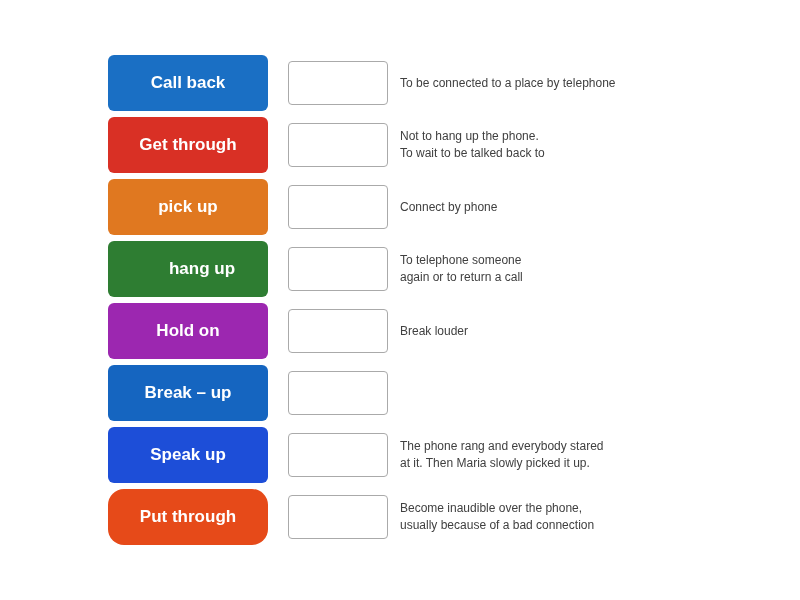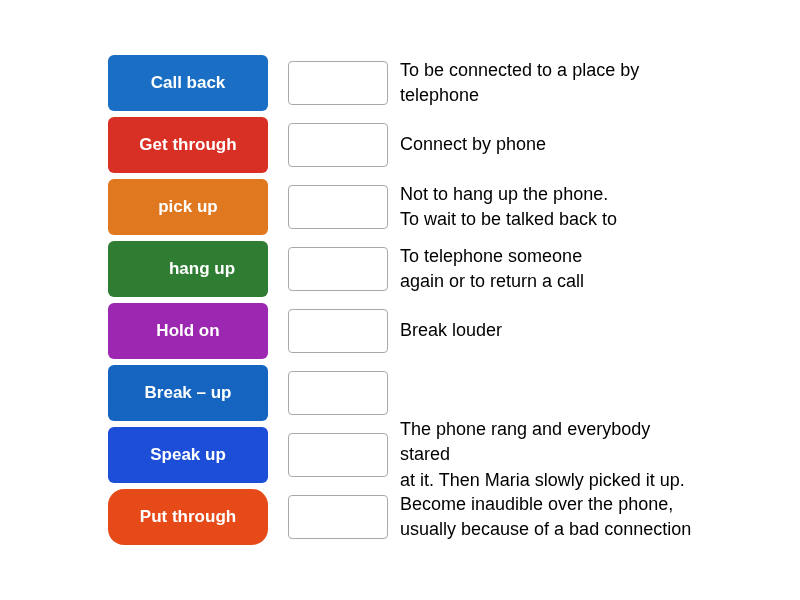--- a/index.html
+++ b/index.html
@@ -68,22 +68,22 @@
     .drop-box {
       width: 100px;
       height: 44px;
       border: 1.5px solid #aaa;
       border-radius: 4px;
       background: #fff;
       flex-shrink: 0;
     }
 
     .definition-text {
-      font-size: 18px;
-      color: #000000;
+      font-size: 12px;
+      color: #404040;
       line-height: 1.4;
     }
 
     
     .btn-blue { background-color: #1a6fc4; }
     .btn-red { background-color: #d93025; }
     .btn-orange { background-color: #e07820; }
     .btn-green-dark { background-color: #2e7d32; padding-left: 40px; }
     .btn-purple { background-color: #9c27b0; }
     .btn-blue-dark { background-color: #1565c0; }
@@ -106,25 +106,25 @@
       <button class="phrase-btn btn-red-orange">Put through</button>
     </div>
   <div class="right-column">
 
   <div class="definition-row">
         <div class="drop-box"></div>
         <span class="definition-text">To be connected to a place by telephone</span>
       </div>
       <div class="definition-row">
         <div class="drop-box"></div>
-        <span class="definition-text">Connect by phone</span>
+        <span class="definition-text">Not to hang up the phone.<br>To wait to be talked back to</span>
       </div>
       <div class="definition-row">
         <div class="drop-box"></div>
-        <span class="definition-text">Not to hang up the phone.<br>To wait to be talked back to</span>
+        <span class="definition-text">Connect by phone</span>
       </div>
       <div class="definition-row">
         <div class="drop-box"></div>
         <span class="definition-text">To telephone someone<br>again or to return a call</span>
       </div>
       <div class="definition-row">
         <div class="drop-box"></div>
         <span class="definition-text">Break louder</span>
       </div>
       <div class="definition-row">

